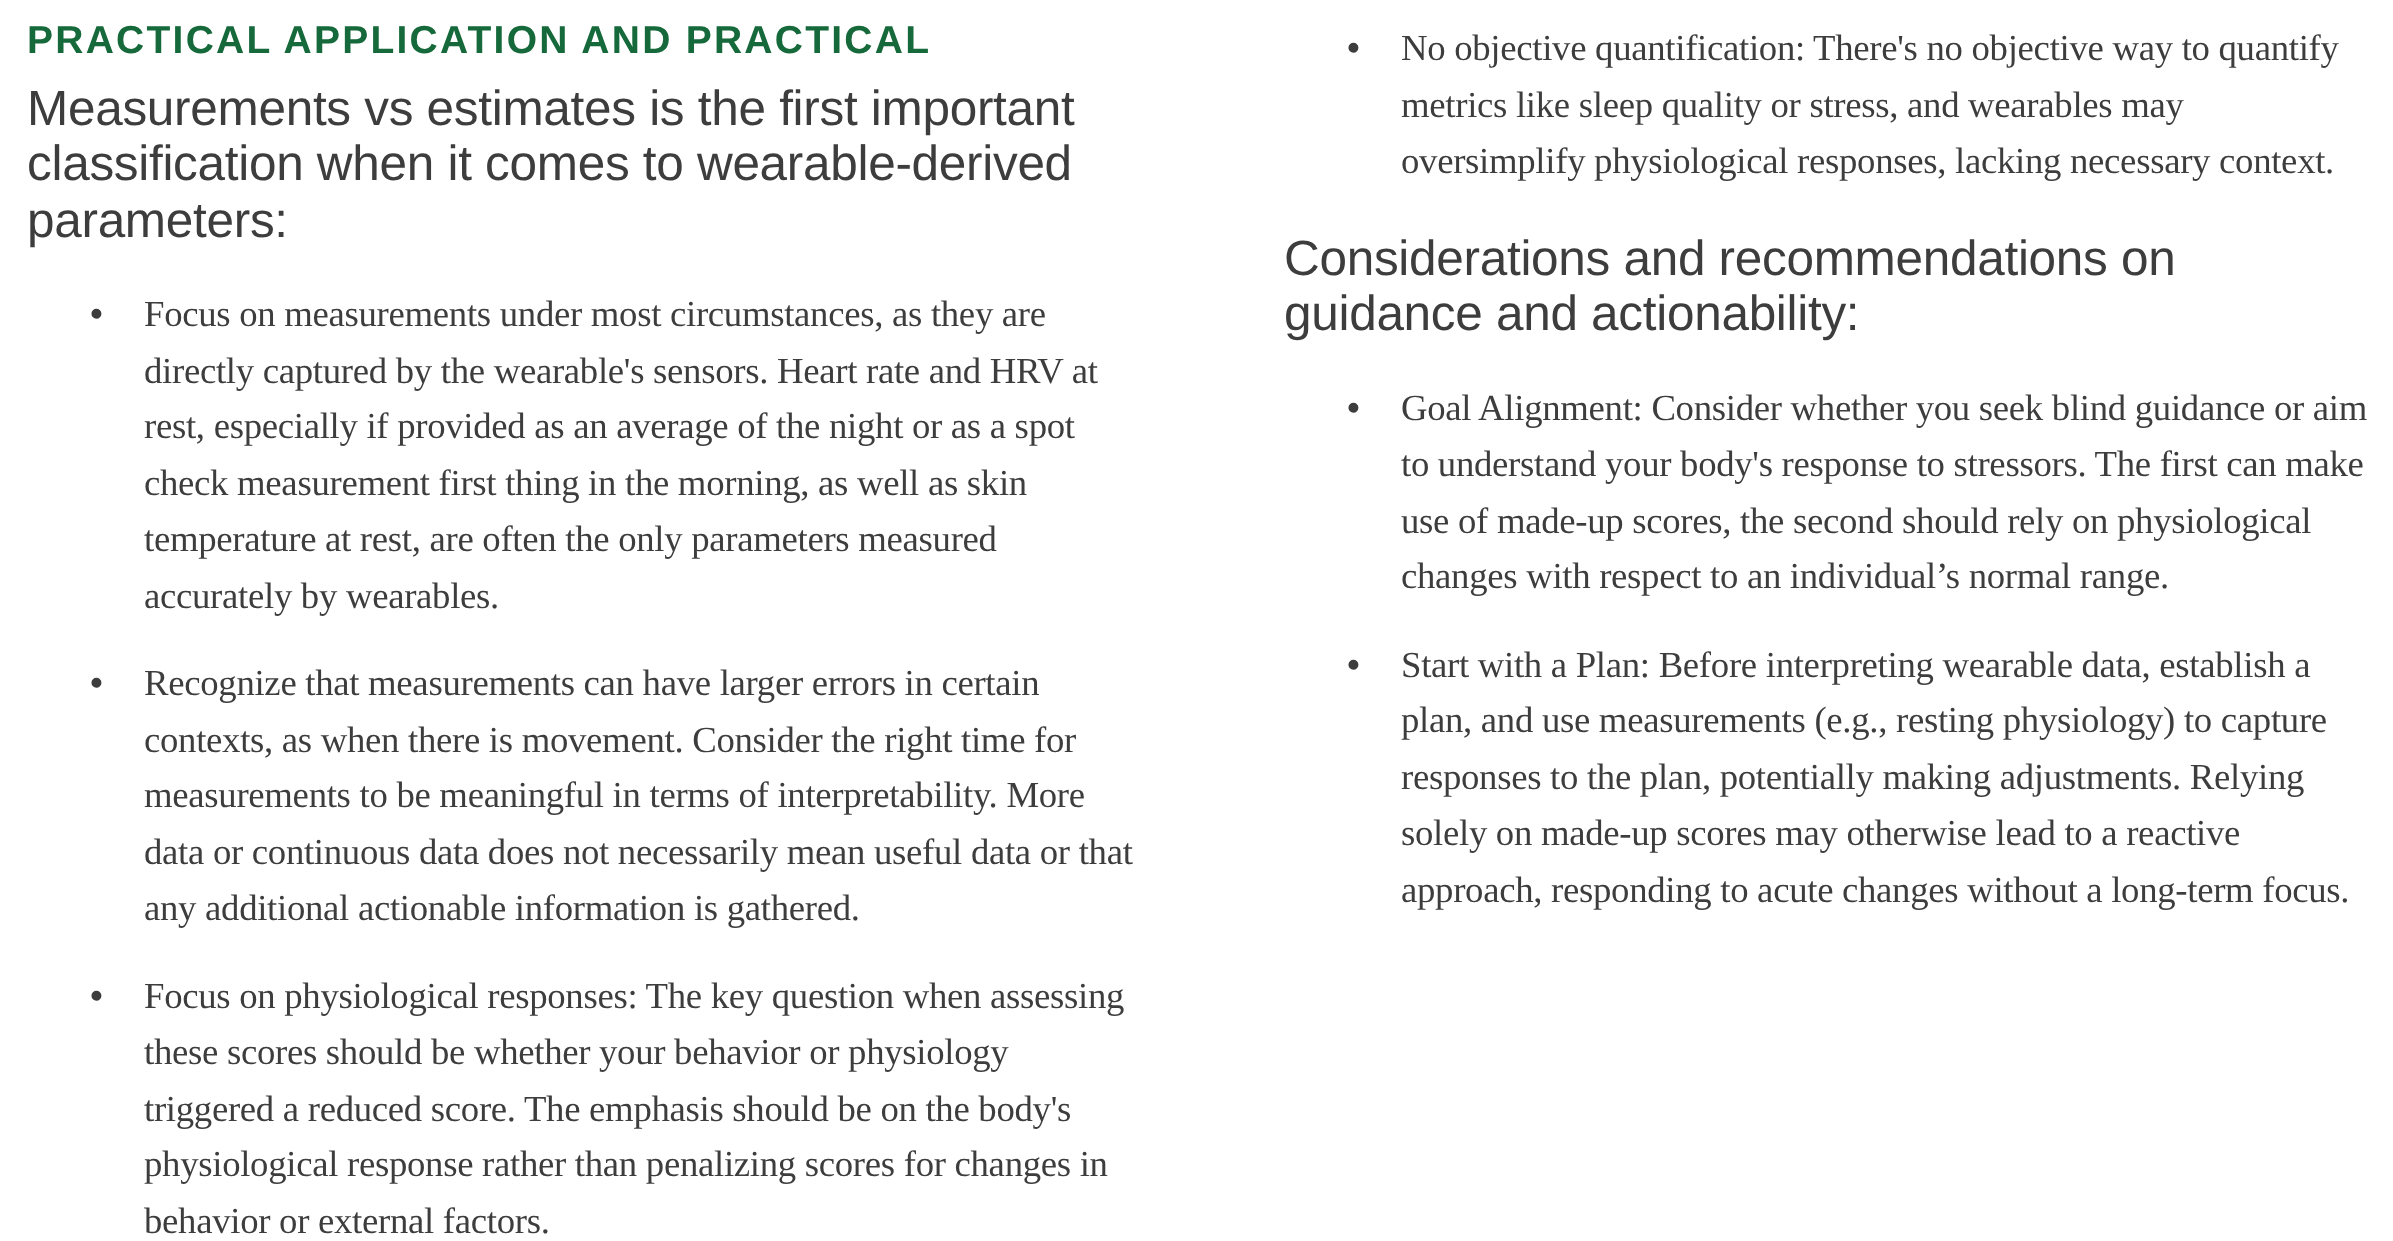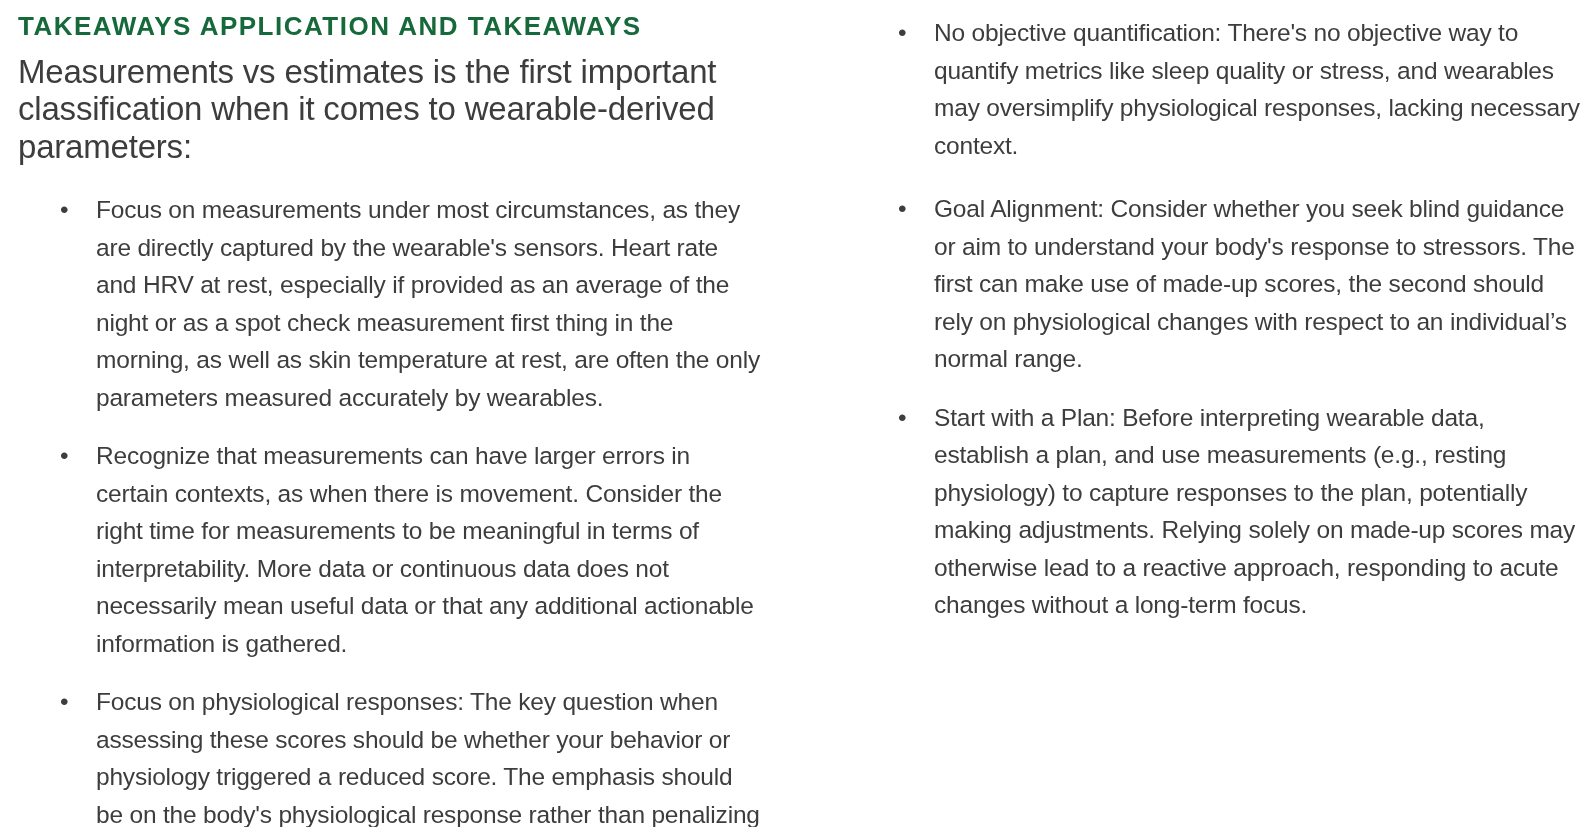--- a/index.html
+++ b/index.html
@@ -57,30 +57,31 @@
     width: 78px;
     padding-left: 42px;
     font-size: 24.5px;
     line-height: 37.5px;
   }
   .bullet-text {
     flex: 1;
     font-size: 24.5px;
     line-height: 37.5px;
     letter-spacing: -0.2px;
+    font-family: Liberation Serif, serif;
   }
 </style>
 </head>
 <body style="color: rgb(61, 61, 61); background: rgb(255, 255, 255);">
 
 <div class="page">
 
   <div class="col col-left">
 
-    <h1 class="heading" id="heading-el" style="color: rgb(22, 105, 58);">TAKEAWAYS APPLICATION AND TAKEAWAYS</h1>
+    <h1 class="heading" id="heading-el" style="color: rgb(22, 105, 58);">PRACTICAL APPLICATION AND PRACTICAL</h1>
 
     <p class="para">Measurements vs estimates is the first important classification when it comes to wearable-derived parameters:</p>
 
     <div class="bullet-list">
 
       <div class="bullet-item">
         <span class="bullet-dot">•</span>
         <span class="bullet-text">Focus on measurements under most circumstances, as they are directly captured by the wearable's sensors. Heart rate and HRV at rest, especially if provided as an average of the night or as a spot check measurement first thing in the morning, as well as skin temperature at rest, are often the only parameters measured accurately by wearables.</span>
       </div>
 
@@ -99,20 +100,21 @@
 
   <div class="col col-right">
 
     <div class="bullet-list">
       <div class="bullet-item">
         <span class="bullet-dot">•</span>
         <span class="bullet-text">No objective quantification: There's no objective way to quantify metrics like sleep quality or stress, and wearables may oversimplify physiological responses, lacking necessary context.</span>
       </div>
     </div>
 
+    <p class="para">Considerations and recommendations on guidance and actionability:</p>
 
     <div class="bullet-list">
 
       <div class="bullet-item">
         <span class="bullet-dot">•</span>
         <span class="bullet-text">Goal Alignment: Consider whether you seek blind guidance or aim to understand your body's response to stressors. The first can make use of made-up scores, the second should rely on physiological changes with respect to an individual’s normal range.</span>
       </div>
 
       <div class="bullet-item">
         <span class="bullet-dot">•</span>

